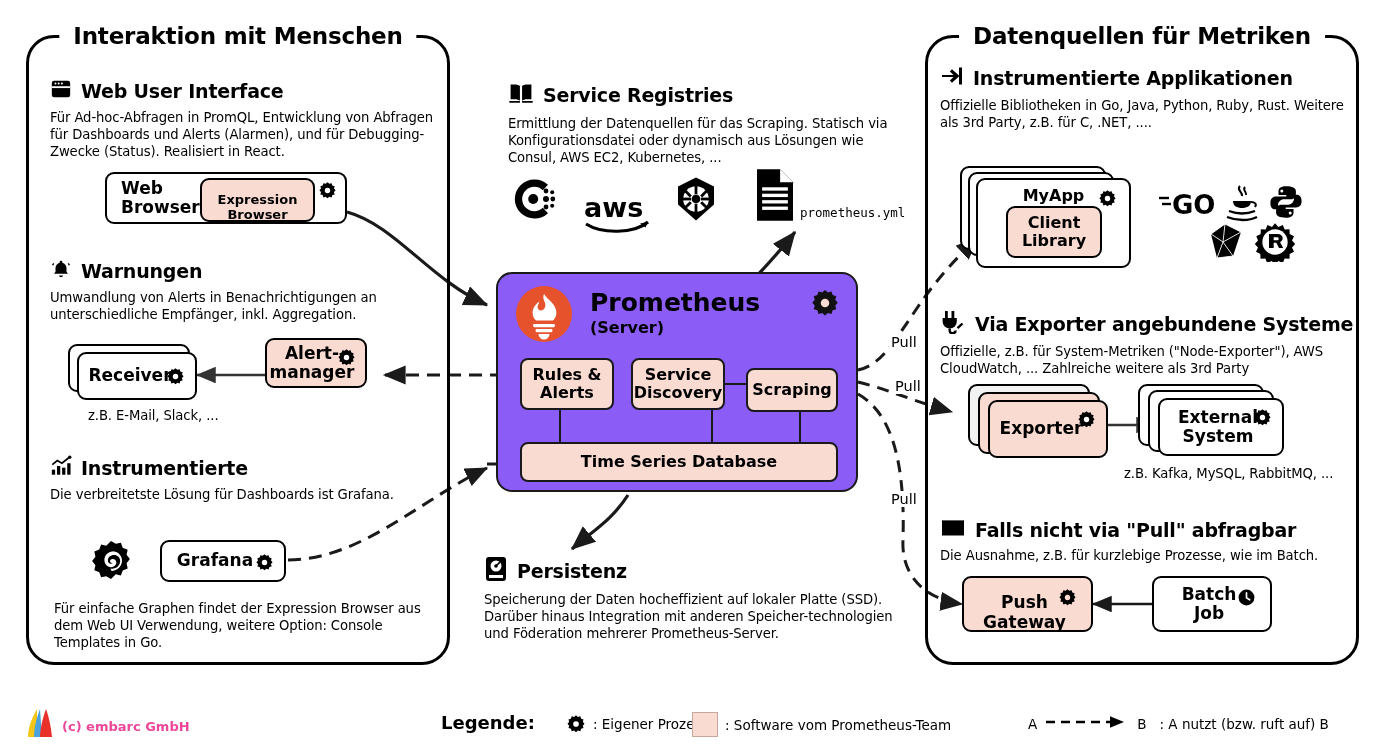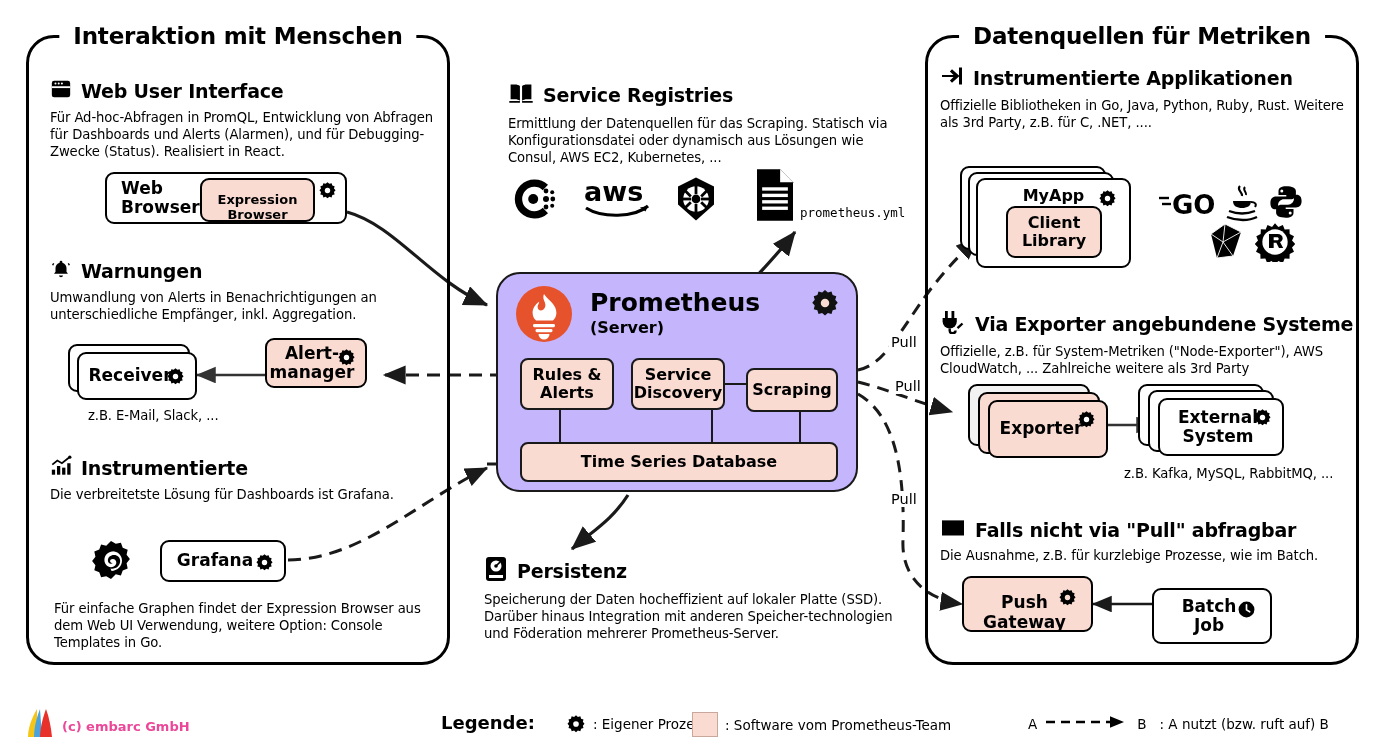--- a/index.html
+++ b/index.html
@@ -73,23 +73,23 @@
 
   
   .gear { position: absolute; width: 19px; height: 19px; }
   .gear svg, .clockicon svg { display:block; width:100%; height:100%; }
   .clockicon { position:absolute; width: 19px; height: 19px; }
 
   
   #prom-server {
     position: absolute;
     left: 496px; top: 272px; width: 362px; height: 220px;
-    background: #c4b5fd;
+    background: #8b5cf6;
     border: 2.5px solid #1a1a1a;
-    border-radius: 24px;
+    border-radius: 16px;
     z-index: 2;
   }
   #prom-title { position:absolute; left: 92px; top: 14px; font-size: 25px; font-weight: bold; }
   #prom-sub { position:absolute; left: 92px; top: 44px; font-size: 16px; font-weight: bold; }
   #prom-logo { position:absolute; left: 18px; top: 12px; width: 56px; height: 56px; border-radius: 50%; }
   #prom-gear { position:absolute; right: 16px; top: 14px; width: 30px; height: 30px; }
 
   .inner-node {
     position: absolute;
     border: 2px solid #1a1a1a;
@@ -283,21 +283,21 @@
       <path fill="#000" d="M12.2 2.2a9.8 9.8 0 100 19.6 9.8 9.8 0 006.8-2.7l-2.6-2.7a6.1 6.1 0 11 0-8.8l2.6-2.7a9.8 9.8 0 00-6.8-2.7z"></path>
       <circle cx="11.6" cy="12" r="2.5" fill="#000"></circle>
       <circle cx="18" cy="12" r="1.5" fill="#000"></circle>
       <circle cx="21.4" cy="12" r="1.2" fill="#000"></circle>
       <circle cx="18" cy="8" r="1.2" fill="#000"></circle>
       <circle cx="18" cy="16" r="1.2" fill="#000"></circle>
       <circle cx="21.1" cy="8.6" r="1" fill="#000"></circle>
       <circle cx="21.1" cy="15.4" r="1" fill="#000"></circle>
     </svg>
   </div>
-  <div style="position:absolute; left:582px; top:173px;">
+  <div style="position:absolute; left:582px; top:189px;">
     <svg width="72" height="48" viewBox="0 0 72 48">
       <text x="2" y="28" font-family="DejaVu Sans, sans-serif" font-size="27" font-weight="bold" fill="#000">aws</text>
       <path d="M4 35 C20 45 52 45 66 33" stroke="#000" stroke-width="3.2" fill="none"></path>
       <path d="M66 33 L58 34.5 L63.5 38.5 z" fill="#000"></path>
     </svg>
   </div>
   <div style="position:absolute; left:672px; top:175px;">
     <svg width="48" height="48" viewBox="0 0 24 24">
       <path fill="#000" d="M12 1.3l9 4.4v9.1L12 22.7 3 14.8V5.7z"></path>
       <circle cx="12" cy="12" r="6.4" fill="#fff"></circle>
@@ -535,21 +535,21 @@
       <div>Gateway</div>
     </div>
     <span class="gear" style="right:14px; top:10px;">
       <svg viewBox="0 0 24 24">
           <path fill="#000" d="M12 1.5l2.3 2 2.9-.8.9 2.9 2.9.9-.8 2.9 2 2.3-2 2.3.8 2.9-2.9.9-.9 2.9-2.9-.8-2.3 2-2.3-2-2.9.8-.9-2.9-2.9-.9.8-2.9-2-2.3 2-2.3-.8-2.9 2.9-.9.9-2.9 2.9.8z"></path>
           <circle cx="12" cy="12" r="3.4" fill="#FADBD2"></circle>
         </svg>
     </span>
   </div>
 
-  <div class="node" style="left:1152px; top:588px; width:120px; height:56px;">
+  <div class="node" style="left:1152px; top:576px; width:120px; height:56px;">
     <div style="margin-right:6px;">
       <div>Batch</div>
       <div>Job</div>
     </div>
     <span class="clockicon" style="right:14px; top:10px;">
       <svg viewBox="0 0 24 24">
           <circle cx="12" cy="12" r="10" fill="#000"></circle>
           <path d="M12 6v6.5l4 2.4" stroke="#fff" stroke-width="2.1" fill="none" stroke-linecap="round"></path>
         </svg>
     </span>

